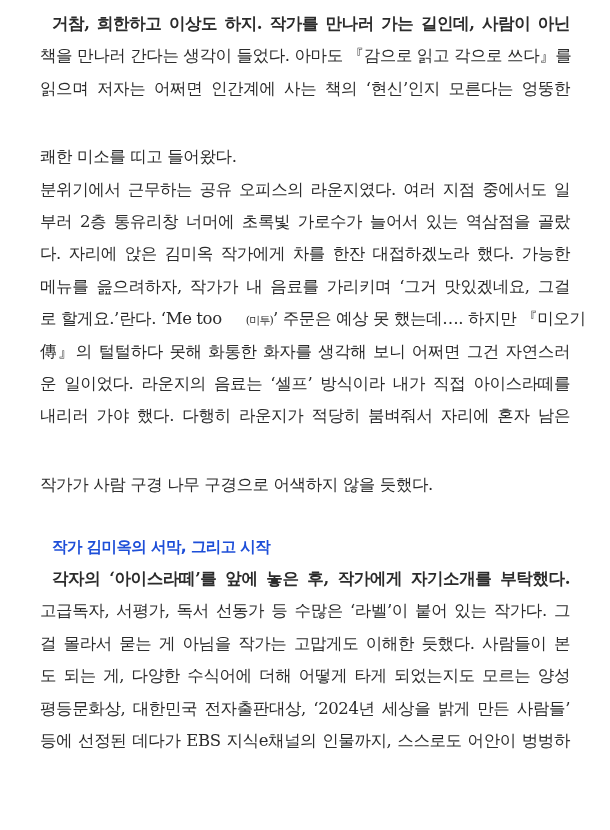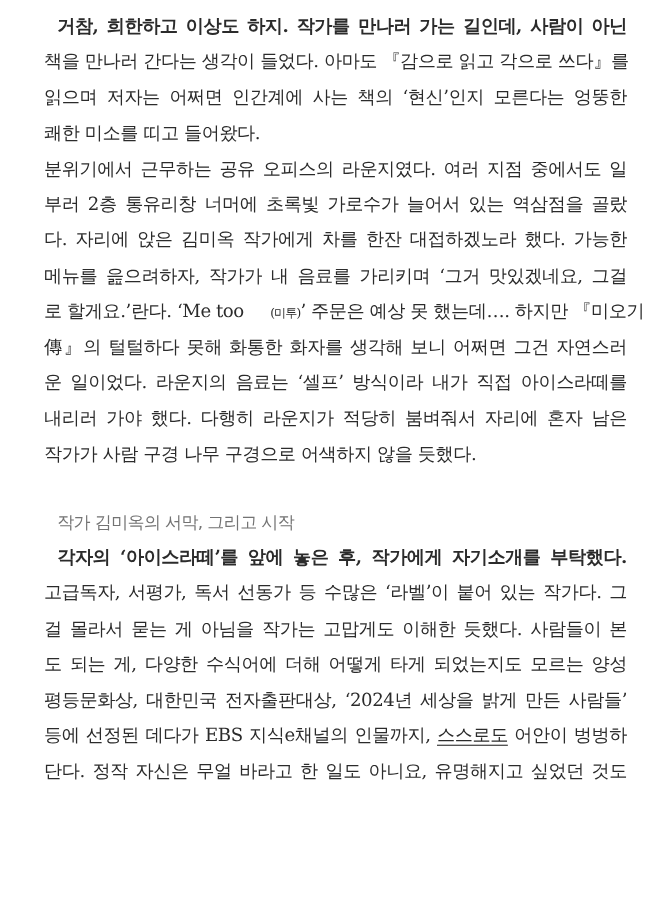--- a/index.html
+++ b/index.html
@@ -25,45 +25,45 @@
     .line {
       height: 32.4px;
       line-height: 32.4px;
       white-space: nowrap;
       text-align: justify;
       text-align-last: justify;
       letter-spacing: -0.4px;
     }
     .line.last {
       text-align-last: left;
+      margin-top: 36px;
     }
     .line.indent {
       padding-left: 12px;
       font-weight: bold;
     }
     .small {
       font-size: 11px;
       letter-spacing: -0.8px;
       padding-left: 24px;
     }
     .underline {
-      text-decoration: underline;
       text-underline-offset: 3px;
     }
     .spacer {
       height: 30px;
     }
     .heading {
       height: 32px;
       line-height: 32px;
       padding-left: 12px;
       font-family: "DejaVu Sans", "Liberation Sans", sans-serif;
-      font-weight: normal;
+      font-weight: bold;
       font-size: 15.5px;
-      color: #737373;
+      color: #1d4ed8;
       letter-spacing: -0.6px;
       white-space: nowrap;
     }
   </style>
 </head>
 <body>
 
 <div class="page">
 
   <div>
@@ -93,16 +93,15 @@
 
   <div>
     <div class="line indent">각자의 ‘아이스라떼’를 앞에 놓은 후, 작가에게 자기소개를 부탁했다.</div>
     <div class="line">고급독자, 서평가, 독서 선동가 등 수많은 ‘라벨’이 붙어 있는 작가다. 그</div>
     <div class="line">걸 몰라서 묻는 게 아님을 작가는 고맙게도 이해한 듯했다. 사람들이 본</div>
     <div class="line">도 되는 게, 다양한 수식어에 더해 어떻게 타게 되었는지도 모르는 양성</div>
     <div class="line">평등문화상, 대한민국 전자출판대상, ‘2024년 세상을 밝게 만든 사람들’</div>
     <div class="line">
       <span>등에 선정된 데다가 EBS 지식e채널의 인물까지, </span><span class="underline">스스로도</span><span> 어안이 벙벙하</span>
     </div>
-    <div class="line">단다. 정작 자신은 무얼 바라고 한 일도 아니요, 유명해지고 싶었던 것도</div>
   </div>
 
 </div>
 
 </body></html>

